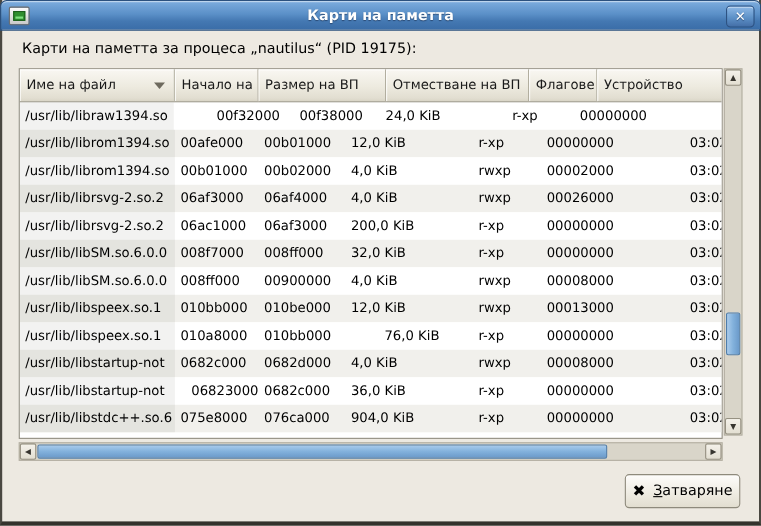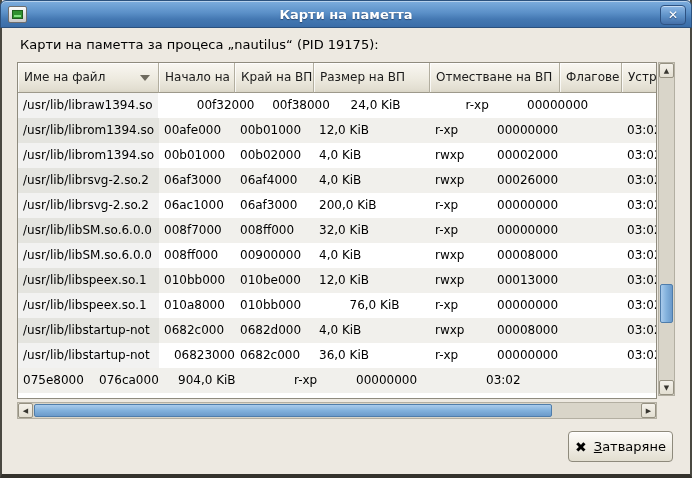--- a/index.html
+++ b/index.html
@@ -149,21 +149,20 @@
     <div class="titlebar-title">Карти на паметта</div>
     <div class="titlebar-close">✕</div>
   </div>
 
   <div class="dialog-label">Карти на паметта за процеса „nautilus“ (PID 19175):</div>
 
   <div class="table-frame">
     <div class="thead">
         <div class="hcell" style="width: 141px;"><span>Име на файл</span><span class="sort-arrow"></span></div>
         <div class="hcell" style="width: 76px;"><span>Начало на ВП</span></div>
-        <div class="hcell" style="width: 79px;"><span>Край на ВП</span></div>
         <div class="hcell" style="width: 116px;"><span>Размер на ВП</span></div>
         <div class="hcell" style="width: 130px;"><span>Отместване на ВП</span></div>
         <div class="hcell" style="width: 62px;"><span>Флагове</span></div>
         <div class="hcell"><span>Устройство</span></div>
       </div>
     <div class="tbody">
         <div class="trow">
           <div class="tcell c0" style="width: 141px;">/usr/lib/libraw1394.so</div>
           <div class="tcell c1" style="width: 76px; margin-left: 34px;">00f32000</div>
           <div class="tcell c2" style="width: 79px;">00f38000</div>
@@ -256,20 +255,21 @@
         <div class="trow">
           <div class="tcell c0" style="width: 141px;">/usr/lib/libstartup-not</div>
           <div class="tcell c1" style="width: 76px; text-align: right;">06823000</div>
           <div class="tcell c2" style="width: 79px;">0682c000</div>
           <div class="tcell c3" style="width: 116px;">36,0 KiB</div>
           <div class="tcell c4" style="width: 62px;">r-xp</div>
           <div class="tcell c5" style="width: 130px;">00000000</div>
           <div class="tcell c6">03:02</div>
         </div>
         <div class="trow">
+          <div class="tcell c0" style="width: 141px;">/usr/lib/libstdc++.so.6</div>
           <div class="tcell c1" style="width: 76px;">075e8000</div>
           <div class="tcell c2" style="width: 79px;">076ca000</div>
           <div class="tcell c3" style="width: 116px;">904,0 KiB</div>
           <div class="tcell c4" style="width: 62px;">r-xp</div>
           <div class="tcell c5" style="width: 130px;">00000000</div>
           <div class="tcell c6">03:02</div>
         </div>
       </div>
   </div>
 

